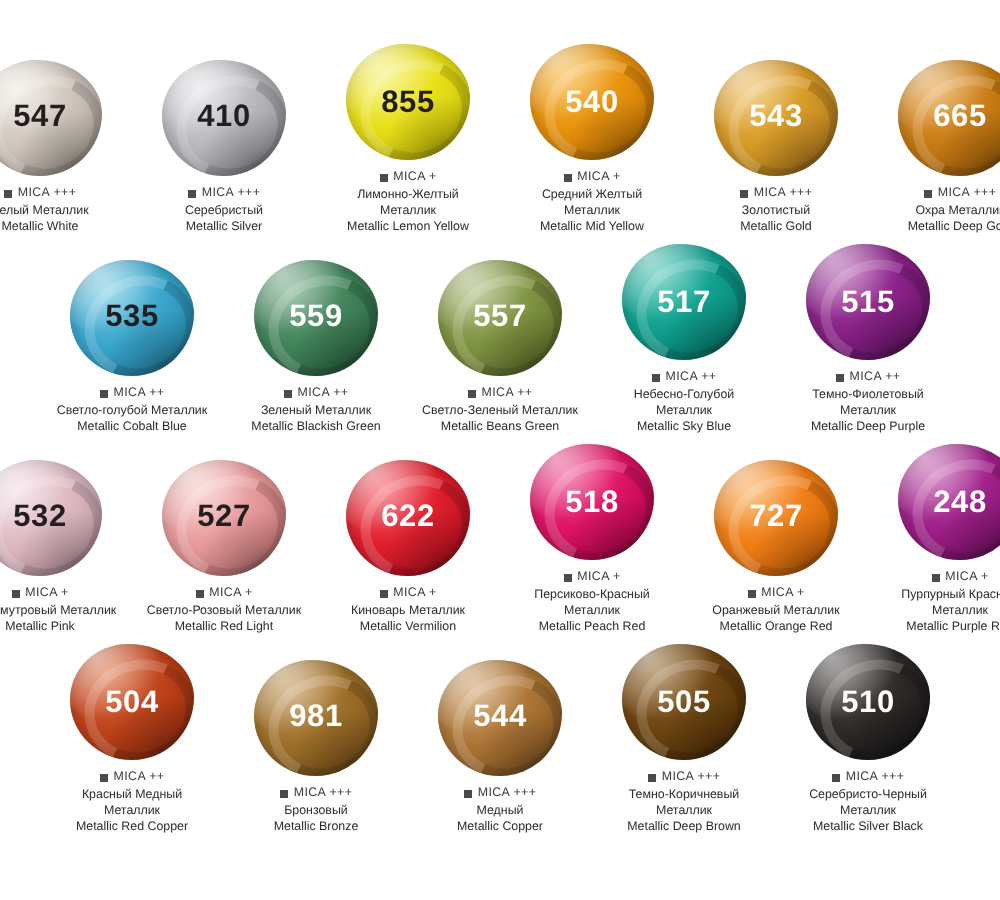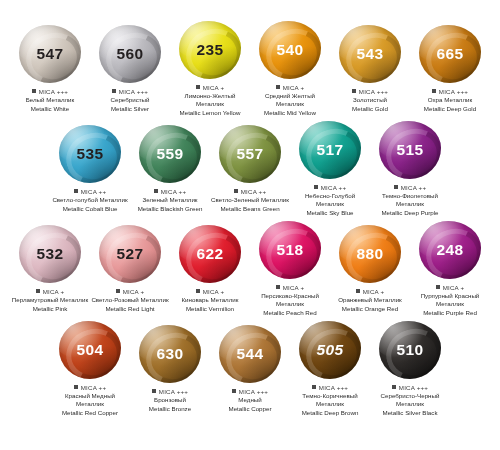--- a/index.html
+++ b/index.html
@@ -19,22 +19,23 @@
     height: 450px;
     box-sizing: border-box;
     padding: 18px 6px 6px 6px;
     display: flex;
     flex-direction: column;
   }
   .row {
     display: flex;
     flex-direction: row;
     justify-content: center;
-    align-items: center;
+    align-items: flex-end;
     height: 100px;
+    gap: 12px;
   }
   .cell {
     width: 80px;
     display: flex;
     flex-direction: column;
     align-items: center;
   }
   .blob-wrap {
     width: 66px;
     height: 60px;
@@ -155,37 +156,37 @@
             <span>MICA +++</span>
           </div>
           <div class="name-ru">Белый Металлик</div>
           <div class="name-en">Metallic White</div>
         </div>
       </div>
       <div class="cell">
         <div class="blob-wrap">
           <div class="blob" style="background: radial-gradient(at 30% 25%, rgb(226, 225, 230) 0%, rgb(185, 184, 189) 45%, rgb(141, 140, 147) 100%);">
             <span class="swirl"></span>
-            <span class="code dark">560</span>
+            <span class="code dark">410</span>
           </div>
         </div>
         <div class="meta">
           <div class="mica-line">
             <span class="mica-sq"></span>
             <span>MICA +++</span>
           </div>
           <div class="name-ru">Серебристый</div>
           <div class="name-en">Metallic Silver</div>
         </div>
       </div>
       <div class="cell">
         <div class="blob-wrap">
           <div class="blob" style="background: radial-gradient(at 30% 25%, rgb(246, 240, 106) 0%, rgb(232, 223, 26) 45%, rgb(196, 187, 0) 100%);">
             <span class="swirl"></span>
-            <span class="code dark">235</span>
+            <span class="code dark">855</span>
           </div>
         </div>
         <div class="meta">
           <div class="mica-line">
             <span class="mica-sq"></span>
             <span>MICA +</span>
           </div>
           <div class="name-ru">Лимонно-Желтый Металлик</div>
           <div class="name-en">Metallic Lemon Yellow</div>
         </div>
@@ -383,21 +384,21 @@
             <span>MICA +</span>
           </div>
           <div class="name-ru">Персиково-Красный Металлик</div>
           <div class="name-en">Metallic Peach Red</div>
         </div>
       </div>
       <div class="cell">
         <div class="blob-wrap">
           <div class="blob" style="background: radial-gradient(at 30% 25%, rgb(251, 171, 86) 0%, rgb(239, 126, 23) 45%, rgb(197, 92, 0) 100%);">
             <span class="swirl"></span>
-            <span class="code light">880</span>
+            <span class="code light">727</span>
           </div>
         </div>
         <div class="meta">
           <div class="mica-line">
             <span class="mica-sq"></span>
             <span>MICA +</span>
           </div>
           <div class="name-ru">Оранжевый Металлик</div>
           <div class="name-en">Metallic Orange Red</div>
         </div>
@@ -433,21 +434,21 @@
             <span>MICA ++</span>
           </div>
           <div class="name-ru">Красный Медный Металлик</div>
           <div class="name-en">Metallic Red Copper</div>
         </div>
       </div>
       <div class="cell">
         <div class="blob-wrap">
           <div class="blob" style="background: radial-gradient(at 30% 25%, rgb(196, 154, 92) 0%, rgb(158, 111, 42) 45%, rgb(117, 77, 19) 100%);">
             <span class="swirl"></span>
-            <span class="code light">630</span>
+            <span class="code light">981</span>
           </div>
         </div>
         <div class="meta">
           <div class="mica-line">
             <span class="mica-sq"></span>
             <span>MICA +++</span>
           </div>
           <div class="name-ru">Бронзовый</div>
           <div class="name-en">Metallic Bronze</div>
         </div>
@@ -463,21 +464,21 @@
           <div class="mica-line">
             <span class="mica-sq"></span>
             <span>MICA +++</span>
           </div>
           <div class="name-ru">Медный</div>
           <div class="name-en">Metallic Copper</div>
         </div>
       </div>
       <div class="cell">
         <div class="blob-wrap">
-          <div class="blob" style="background: radial-gradient(at 30% 25%, rgb(151, 108, 53) 0%, rgb(110, 69, 17) 45%, rgb(74, 44, 4) 100%); font-style: italic;">
+          <div class="blob" style="background: radial-gradient(at 30% 25%, rgb(151, 108, 53) 0%, rgb(110, 69, 17) 45%, rgb(74, 44, 4) 100%);">
             <span class="swirl"></span>
             <span class="code light">505</span>
           </div>
         </div>
         <div class="meta">
           <div class="mica-line">
             <span class="mica-sq"></span>
             <span>MICA +++</span>
           </div>
           <div class="name-ru">Темно-Коричневый Металлик</div>

